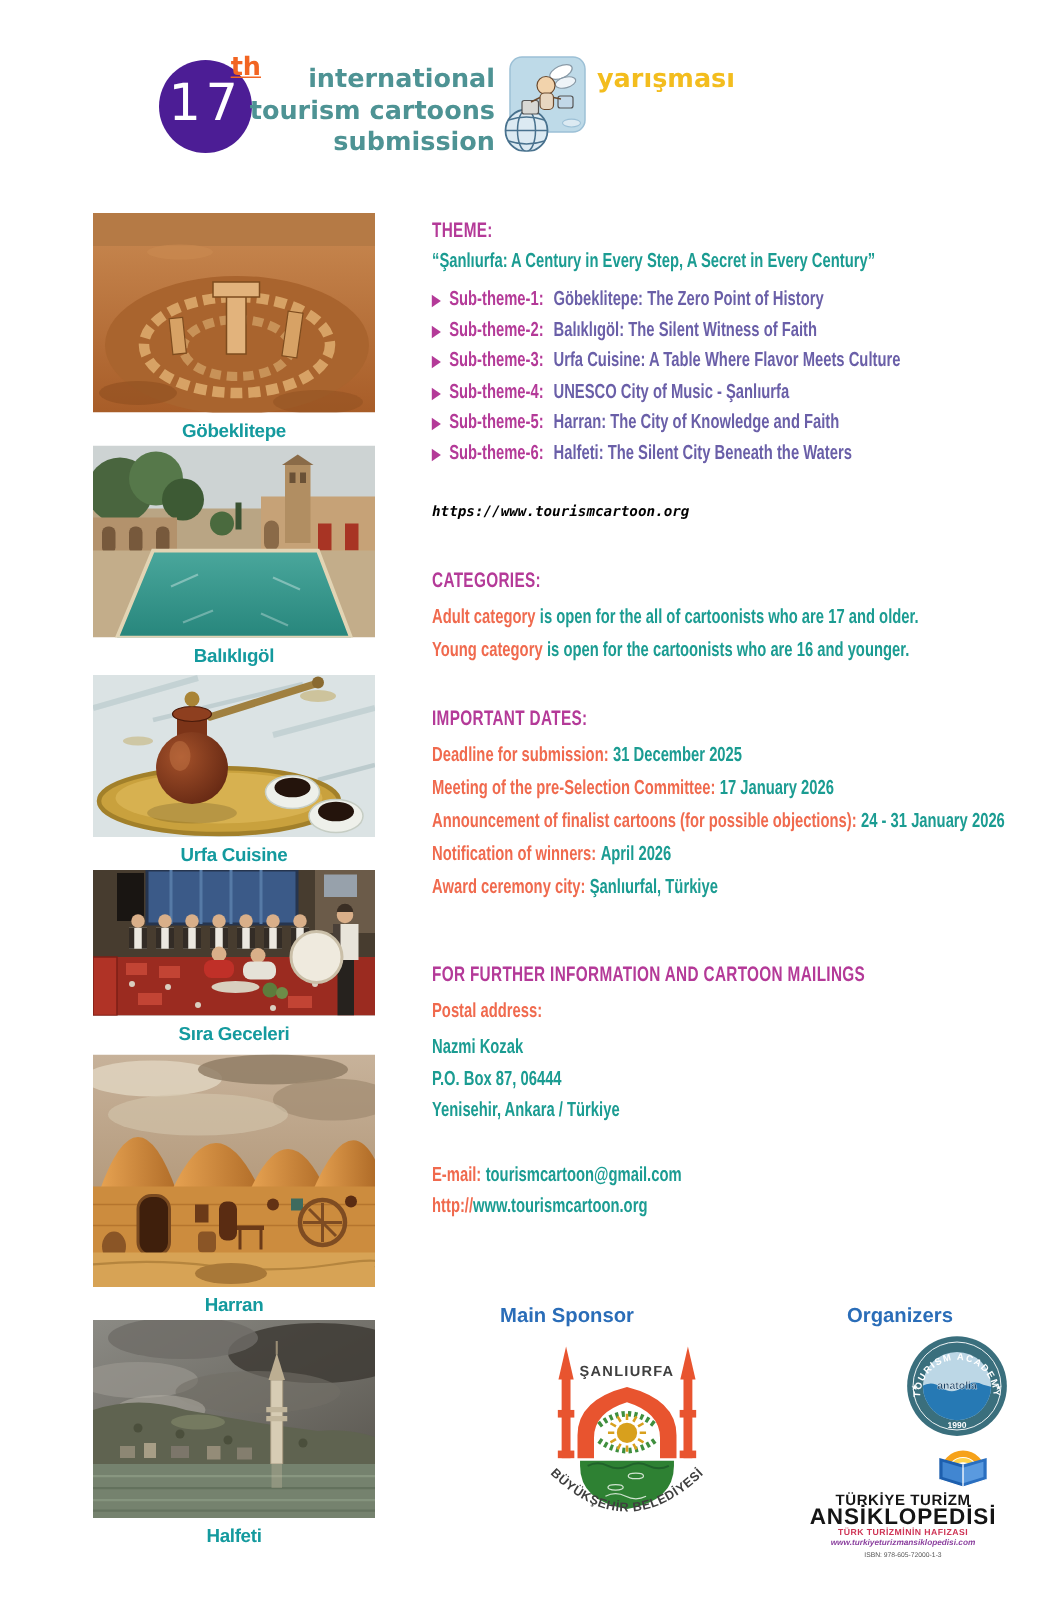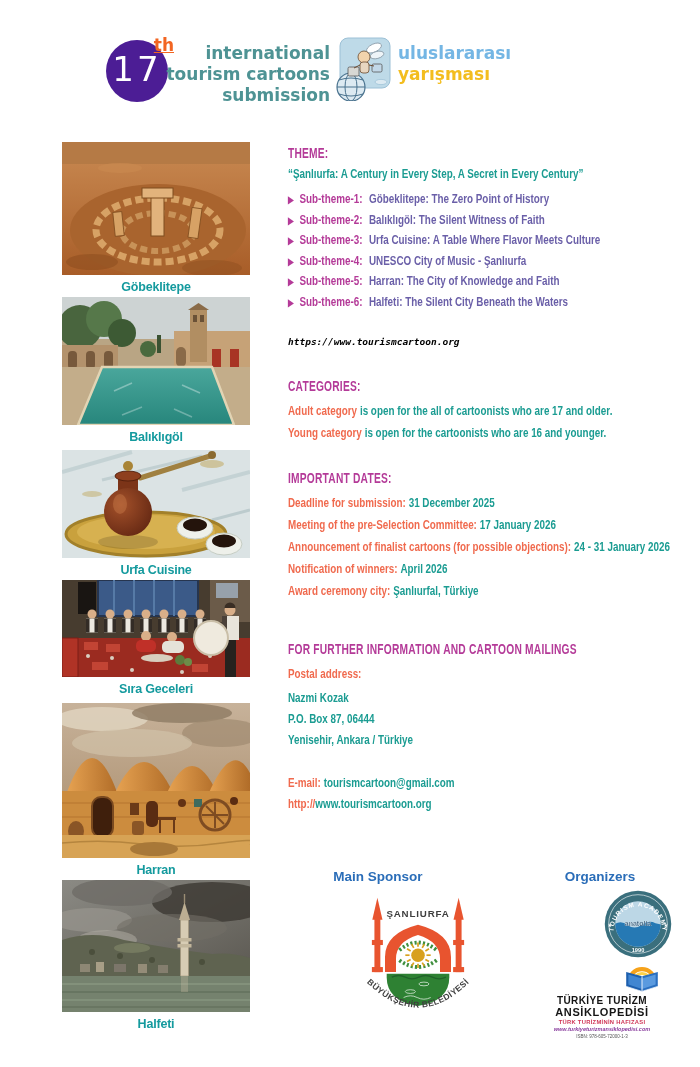--- a/index.html
+++ b/index.html
@@ -43,21 +43,21 @@
         font-style:italic;color:#8d3a20;white-space:nowrap;}
   a.plain{text-decoration:none;color:inherit;}
 
   
   .sp-label{position:absolute;text-align:center;font:700 13.5px "Liberation Sans",sans-serif;
             color:#2a6db8;}
   .logo-abs{position:absolute;margin-left:40px;}
   .enc-text{position:absolute;left:535px;top:995px;width:134px;text-align:center;
             font-family:"Liberation Sans",sans-serif;color:#151515;}
   .enc-l1{font-size:10px;font-weight:800;letter-spacing:0.4px;line-height:11px;}
-  .enc-l2{font-size:11px;font-weight:800;letter-spacing:0.6px;line-height:12px;}
+  .enc-l2{font-size:15px;font-weight:800;letter-spacing:0.6px;line-height:12px;}
   .enc-l3{font-size:5.8px;font-weight:700;color:#cf3556;line-height:8px;letter-spacing:0.3px;}
   .enc-l4{font-size:5.5px;font-weight:700;font-style:italic;color:#8a3f9e;line-height:7px;}
   .enc-l5{font-size:4.5px;color:#555;line-height:7px;}
 </style>
 </head>
 <body>
 
 <div class="page">
 
   <div class="h-circle">
@@ -85,21 +85,20 @@
       <rect x="24" y="25" width="9" height="11" rx="3" fill="#e8d6c0" stroke="#6b4a2e" stroke-width="0.8"></rect>
       <rect x="12" y="30" width="11" height="9" rx="1.5" fill="#d8d8d4" stroke="#555" stroke-width="0.8"></rect>
       <rect x="36" y="27" width="10" height="8" rx="1.5" fill="#c2d8e8" stroke="#555" stroke-width="0.8"></rect>
       <line x1="24" y1="28" x2="18" y2="31" stroke="#6b4a2e" stroke-width="1"></line>
       <line x1="33" y1="28" x2="38" y2="29" stroke="#6b4a2e" stroke-width="1"></line>
       <ellipse cx="45" cy="45" rx="6" ry="2.6" fill="#dceaf2" stroke="#9cc0d6" stroke-width="0.7"></ellipse>
     </svg>
   </div>
 
   <div class="h-tr">
-    <div class="b">uluslararası</div>
     <div class="y">yarışması</div>
   </div>
 
   <figure class="ph" style="top:142px">
     <svg width="188" height="133" viewBox="0 0 188 133">
       <defs>
           <linearGradient id="g1a" x1="0" y1="0" x2="0" y2="1">
         <stop offset="0" stop-color="#c98a52"></stop>
             <stop offset="1" stop-color="#a85d28"></stop>
           </linearGradient>

